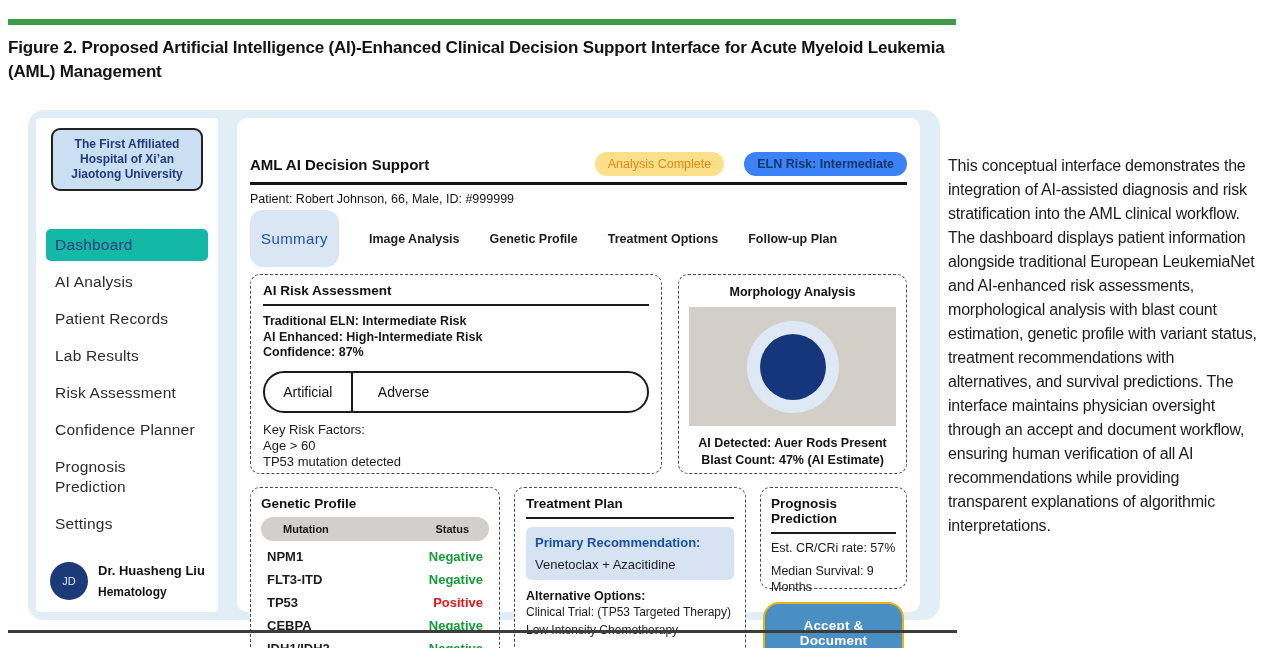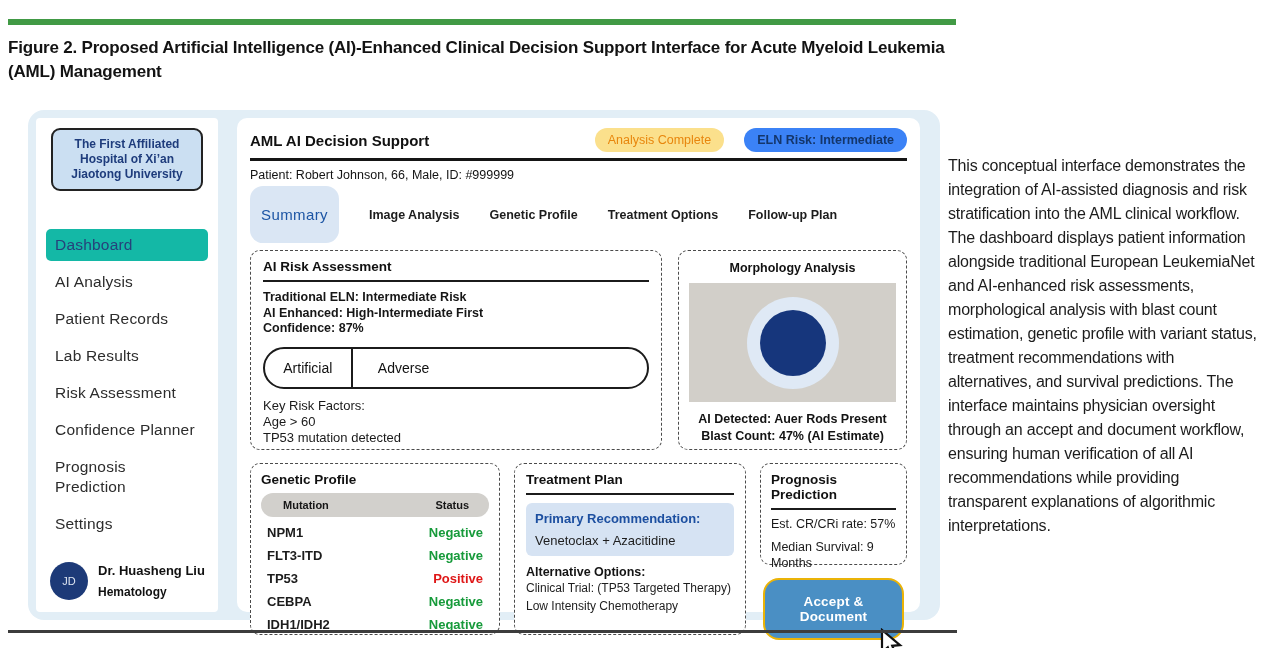--- a/index.html
+++ b/index.html
@@ -33,21 +33,21 @@
     align-items: center; }
   .avatar { width: 38px; height: 38px; border-radius: 50%; background: #1d3a78;
     color: #dfe6f2; font-size: 11px; display: flex; align-items: center;
     justify-content: center; }
   .user-name { font-size: 13px; font-weight: bold; color: #111; }
   .user-role { font-size: 12px; font-weight: bold; color: #111; margin-top: 7px; }
 
   
   .main { left: 209px; top: 8px; width: 683px; height: 494px; background: #fff;
     border-radius: 10px; padding: 10px 13px; }
-  .hdr { display: flex; align-items: center; }
+  .hdr { display: flex; align-items: center; margin-top: 24px; }
   .app-title { font-size: 15px; font-weight: bold; color: #111; }
   .badge { border-radius: 14px; padding: 5px 13px; font-size: 12.5px; white-space: nowrap; }
   .badge-yellow { margin-left: auto; background: #fbe08c; color: #e8860d; }
   .badge-blue { margin-left: 20px; background: #3b82f6; color: #14366b; font-weight: bold; }
   .hline { height: 3px; background: #151515; margin-top: 6px; }
   .patient { font-size: 12.5px; color: #131313; margin-top: 7px; }
   .tabs { display: flex; align-items: center; gap: 30px; margin-top: 4px; }
   .tab { font-size: 12.5px; font-weight: bold; color: #1d1d1d; cursor: pointer; }
   .tab.active { font-size: 15px; font-weight: normal; color: #1c55a4; background: #dae6f4;
     padding: 20px 11px; border-radius: 13px; letter-spacing: 0.4px; }
@@ -157,21 +157,21 @@
       <div class="tab">Treatment Options</div>
       <div class="tab">Follow-up Plan</div>
     </div>
 
     <div class="row1">
 
       <div class="panel risk-panel">
         <div class="panel-title-u">AI Risk Assessment</div>
         <div class="risk-meta">
           <div>Traditional ELN: Intermediate Risk</div>
-          <div>AI Enhanced: High-Intermediate First</div>
+          <div>AI Enhanced: High-Intermediate Risk</div>
           <div>Confidence: 87%</div>
         </div>
         <div class="risk-bar">
           <div class="seg seg1">Artificial</div>
           <div class="seg seg3">Adverse</div>
         </div>
         <div class="factors">
           <div>Key Risk Factors:</div>
           <div>Age &gt; 60</div>
           <div>TP53 mutation detected</div>

